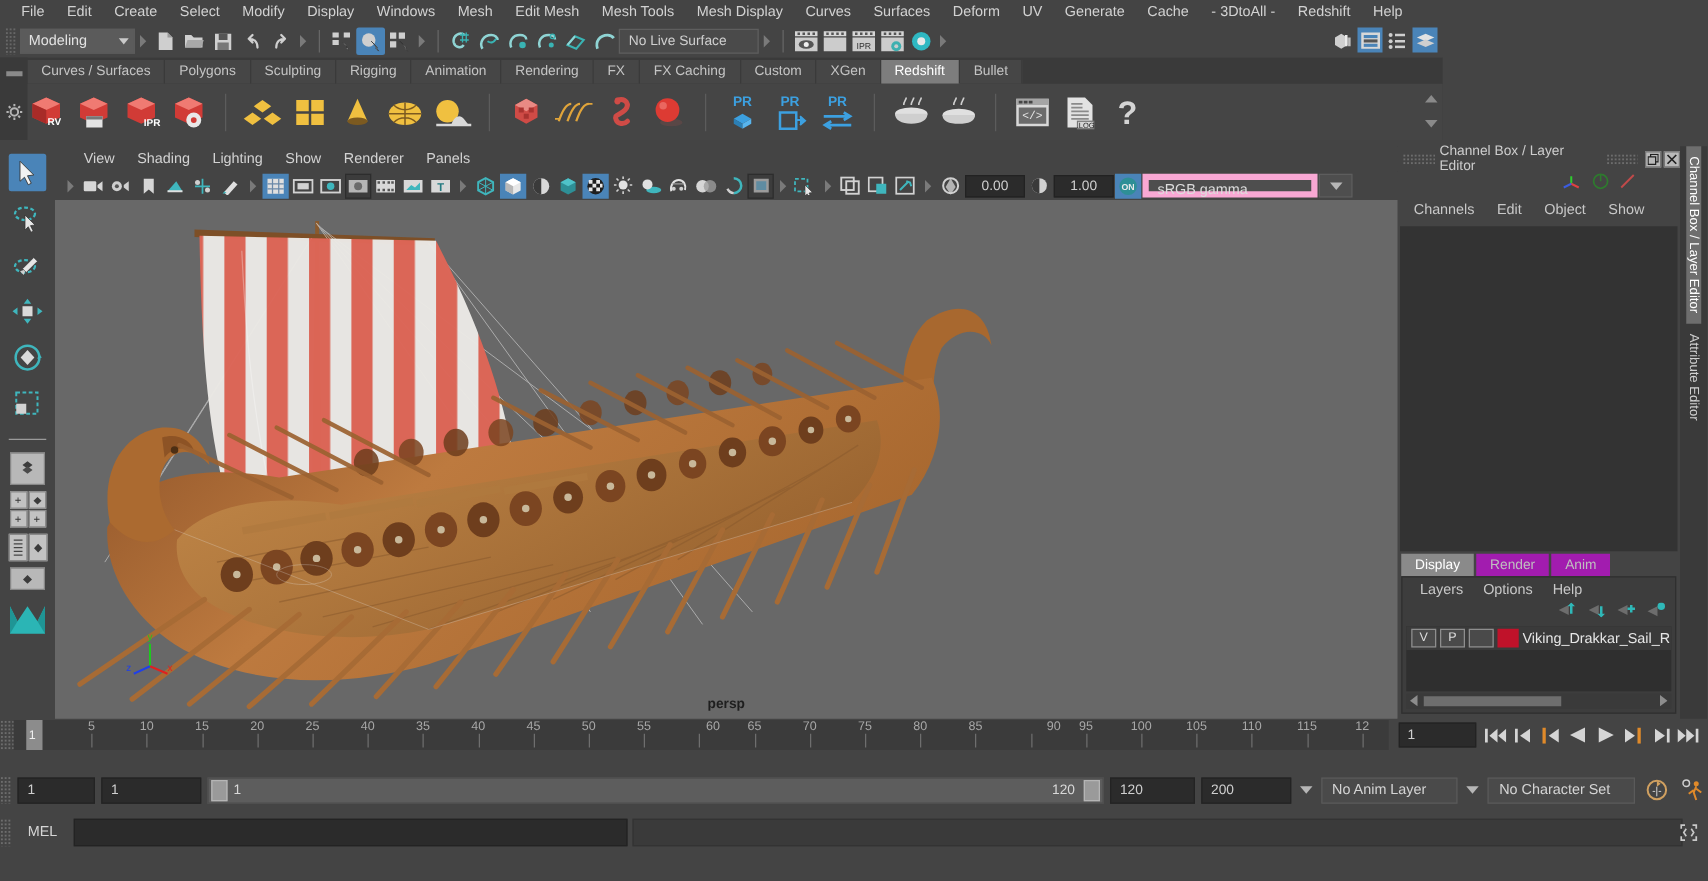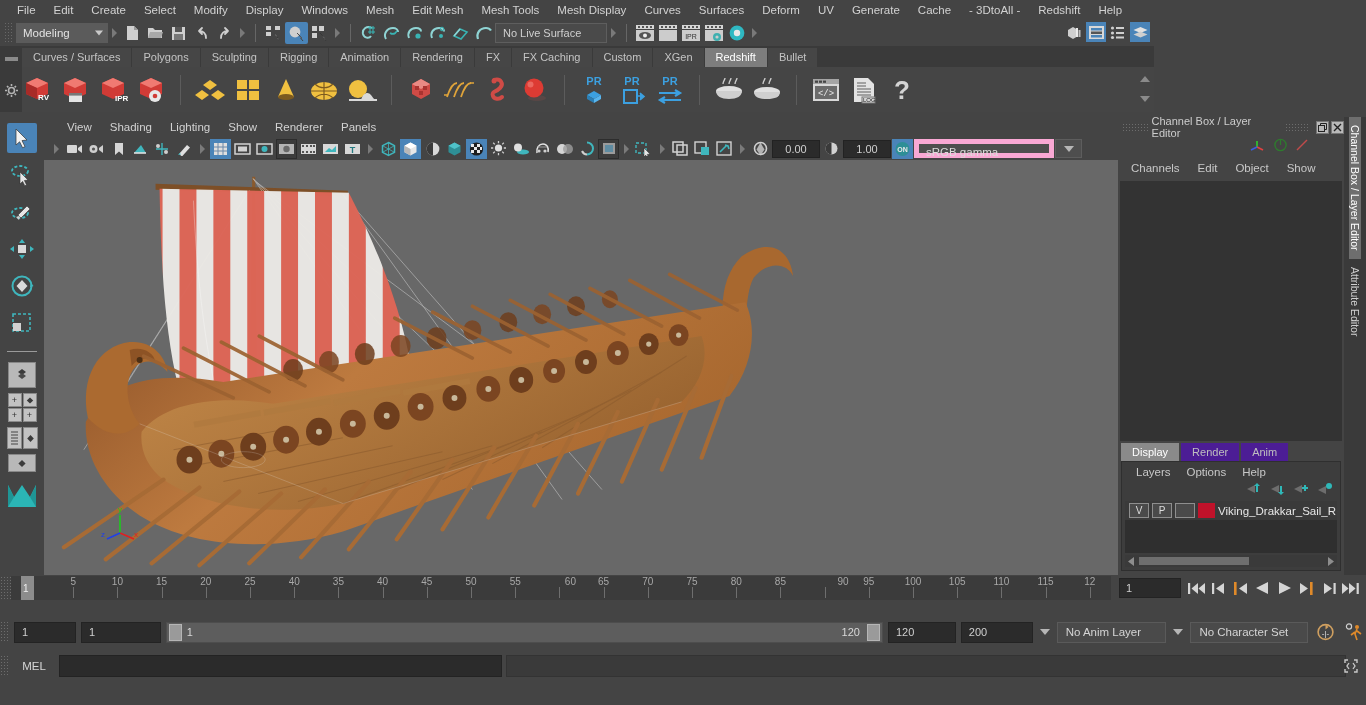--- a/index.html
+++ b/index.html
@@ -135,21 +135,21 @@
   }
   .cbtitle .btn{
     width:13px;height:13px;background:#b9b9b9;border:1px solid #777;margin-left:2px;
     display:flex;align-items:center;justify-content:center;font-size:9px;color:#222;line-height:1;
   }
   .cbicons{ height:20px; display:flex; align-items:center; justify-content:flex-end; padding-right:34px; gap:7px;}
   .cbmenu{ height:22px; display:flex; align-items:center; font-size:11.5px; gap:0px; padding-left:4px;}
   .cbmenu .mi{ padding:0 9px; }
   .cblist{ flex:1; background:#333333; margin:2px 2px 0 2px; min-height:10px;}
   .layertabs{ height:20px; display:flex; align-items:flex-end; padding-left:3px;}
-  .layertabs .tab{ font-size:11px;padding:0 11px;height:18px;line-height:18px;background:#4c1d95;
+  .layertabs .tab{ font-size:11px;padding:0 11px;height:18px;line-height:18px;background:#a21caf;
      color:#bfbfbf;margin-right:2px;}
   .layertabs .tab.sel{ background:#8a8a8a; color:#fff;}
   .layerbody{ background:#3d3d3d; border:1px solid #2f2f2f; margin:0 3px 4px 3px; height:110px;
      display:flex; flex-direction:column;}
   .layermenu{ height:19px;display:flex;align-items:center;font-size:11.5px;padding-left:6px;}
   .layermenu .mi{ padding:0 8px;}
   .layerbtns{ height:18px;display:flex;align-items:center;justify-content:flex-end;padding-right:8px;gap:9px;}
   .layerlist{ flex:1; background:#2f2f2f; margin:2px 3px; position:relative; }
   .layerrow{ height:19px; display:flex; align-items:center; gap:3px; padding-left:4px; background:#3a3a3a;}
   .lchip{ width:20px;height:15px;border:1px solid #8e8e8e;background:#4a4a4a;font-size:10px;
@@ -1164,20 +1164,21 @@
           <svg width="46" height="46" viewBox="0 0 46 46">
             <path d="M20 32 L20 14" stroke="#1ec81e" stroke-width="1.6"></path>
             <path d="M20 32 L34 38" stroke="#e02020" stroke-width="1.6"></path>
             <path d="M20 32 L7 38" stroke="#2040e8" stroke-width="1.6"></path>
             <text x="18" y="11" font-size="8" fill="#1ec81e" font-family="Liberation Sans">y</text>
             <text x="34" y="36" font-size="8" fill="#e02020" font-family="Liberation Sans">x</text>
             <text x="1" y="36" font-size="8" fill="#2040e8" font-family="Liberation Sans">z</text>
           </svg>
         </div>
 
+        <div class="persp-label">persp</div>
       </div>
     </div>
 
     <div class="rightdock">
       <div class="cbpanel">
         <div class="cbtitle">
           <span class="dots"></span>
           <span>Channel Box / Layer Editor</span>
           <span class="dots"></span>
           <span class="btn">

